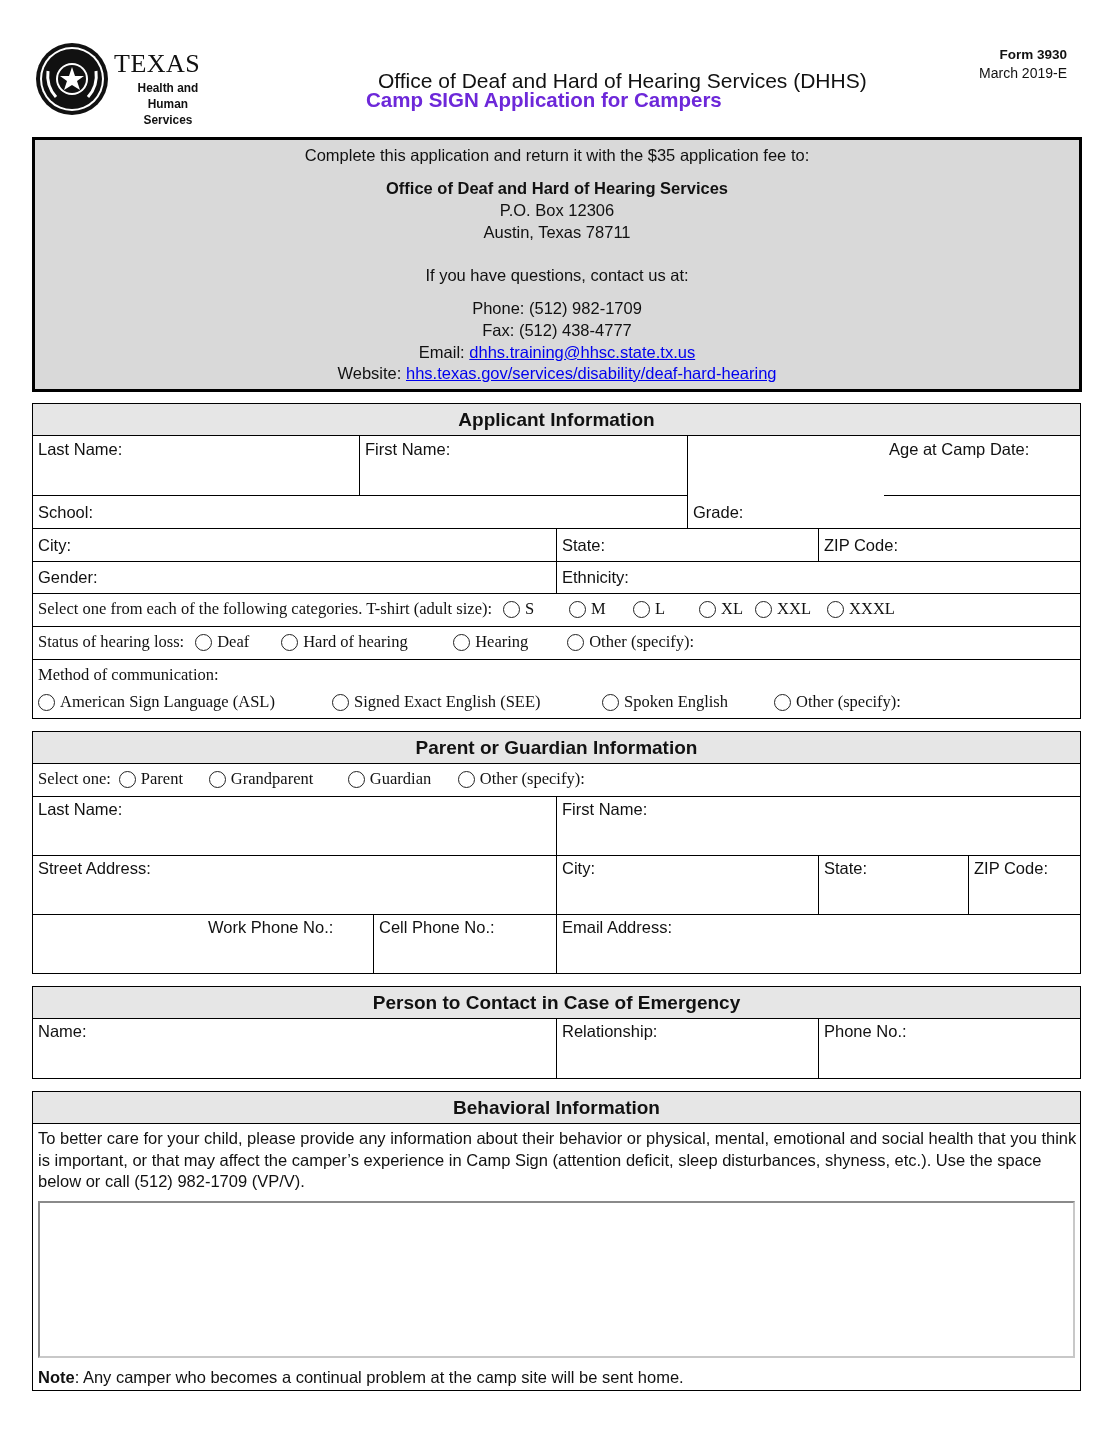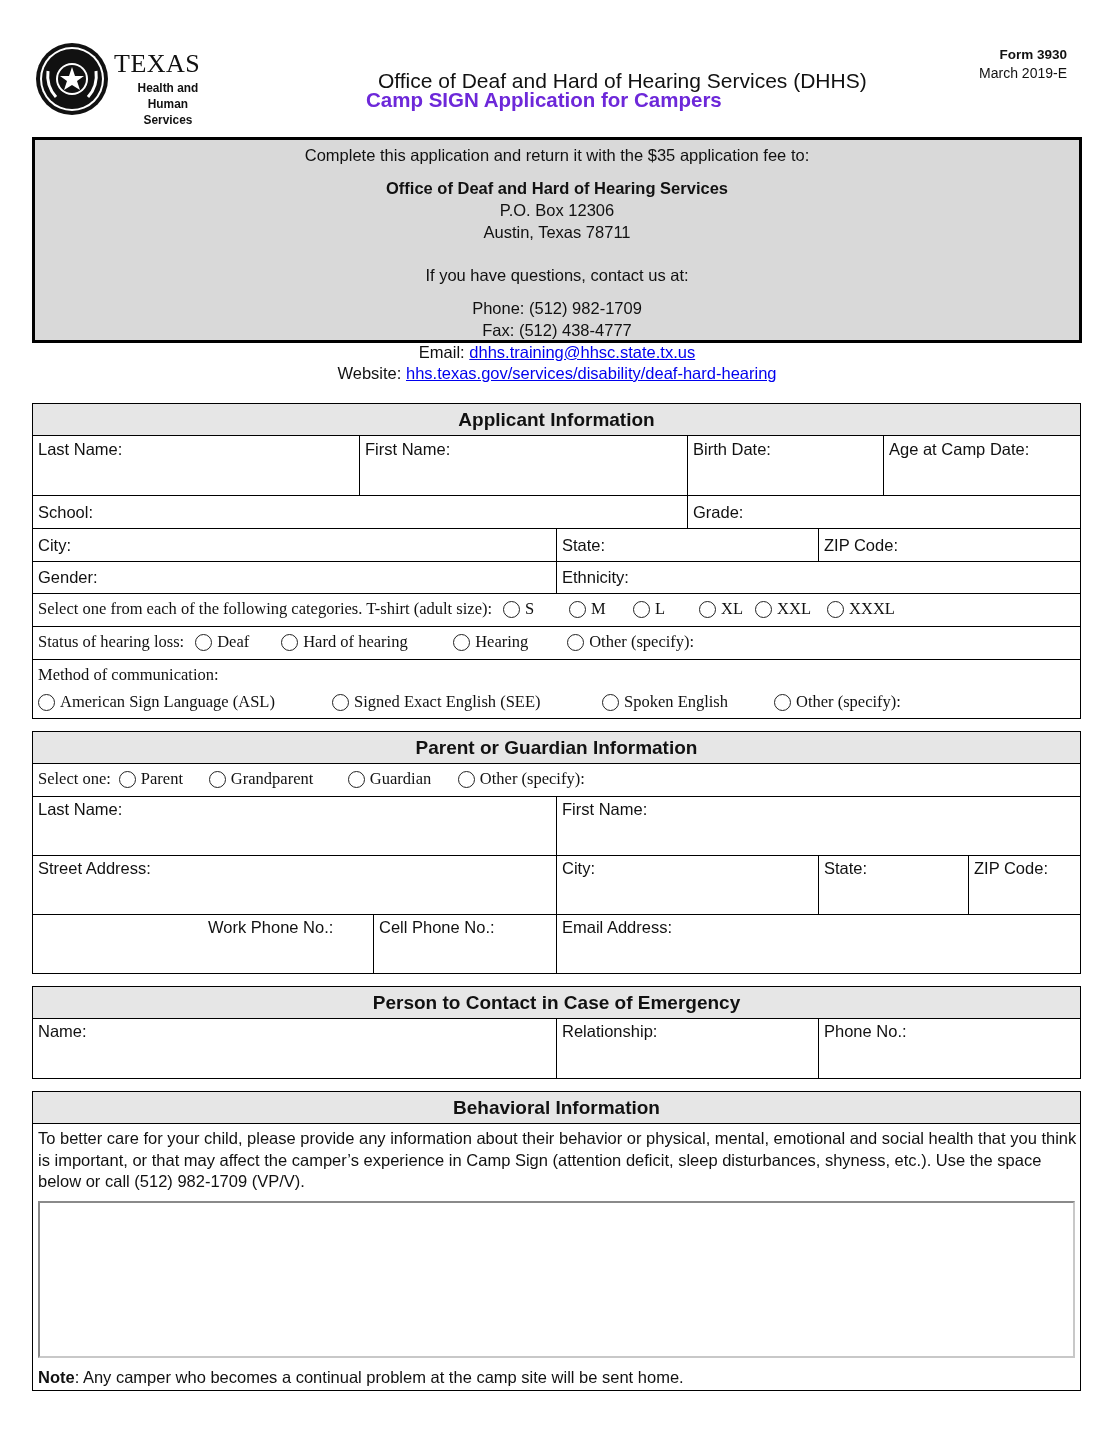--- a/index.html
+++ b/index.html
@@ -7,21 +7,21 @@
   .abs { position: absolute; }
   .logo { left: 34px; top: 41px; width: 200px; height: 80px; text-align: center; }
   .seal { position: absolute; left: 0; top: 0; width: 76px; height: 76px; }
   .logo-texas { position: absolute; left: 80px; top: 8px; font-family: "Liberation Serif", serif; font-size: 26px; letter-spacing: 0.5px; color: #111; }
   .logo-sub { position: absolute; left: 82px; top: 39px; font-size: 13.5px; font-weight: bold; line-height: 16px; color: #111; transform: scaleX(0.88); transform-origin: left top; }
   .office-sub { left: 366px; top: 69px; font-size: 21px; color: #111; margin-left: 12px; }
   .form-title { left: 366px; top: 88px; font-size: 20.5px; font-weight: bold; color: #6d28d9; }
   .form-num { right: 46px; top: 47px; font-size: 13.5px; font-weight: bold; text-align: right; }
   .form-date { right: 46px; top: 65px; font-size: 14px; text-align: left; }
 
-  .infobox { left: 32px; top: 137px; width: 1050px; height: 206px; background: #d9d9d9; border: 3px solid #000; text-align: center; font-size: 16.5px; }
+  .infobox { left: 32px; top: 137px; width: 1050px; height: 255px; background: #d9d9d9; border: 3px solid #000; text-align: center; font-size: 16.5px; }
   .infobox .ln { position: absolute; left: 0; width: 100%; text-align: center; }
   .infobox a { color: #0000ee; text-decoration: underline; }
 
   .section { left: 32px; width: 1049px; border: 1px solid #000; }
   .sec-head { position: absolute; left: 0; top: 0; width: 100%; height: 32px; background: #e6e6e6; border-bottom: 1px solid #000; text-align: center; font-weight: bold; font-size: 19px; line-height: 31px; }
   .cell { position: absolute; border-right: 1px solid #000; border-bottom: 1px solid #000; }
   .cell.nr { border-right: none; }
   .cell.nb { border-bottom: none; }
   .lbl { position: absolute; left: 5px; top: 4px; font-size: 16.5px; white-space: nowrap; }
   .row-text { position: absolute; left: 5px; font-size: 16.5px; white-space: nowrap; display: flex; align-items: flex-end; font-family: Liberation Serif, serif; }
@@ -67,23 +67,20 @@
 </div>
 
 <div class="abs section" style="top:403px;height:316px">
   <div class="sec-head">Applicant Information</div>
   <div class="cell" style="left:0;top:32px;width:327px;height:60px">
       <span class="lbl">Last Name:</span>
     </div>
   <div class="cell" style="left:327px;top:32px;width:328px;height:60px">
       <span class="lbl">First Name:</span>
     </div>
-  <div class="cell" style="left:655px;top:32px;width:196px;height:60px">
-      <span class="lbl">Birth Date:</span>
-    </div>
   <div class="cell nr" style="left:851px;top:32px;width:197px;height:60px">
       <span class="lbl">Age at Camp Date:</span>
     </div>
 
   <div class="cell" style="left:0;top:92px;width:655px;height:33px">
       <span class="lbl" style="top:7px">School:</span>
     </div>
   <div class="cell nr" style="left:655px;top:92px;width:393px;height:33px">
       <span class="lbl" style="top:7px">Grade:</span>
     </div>

